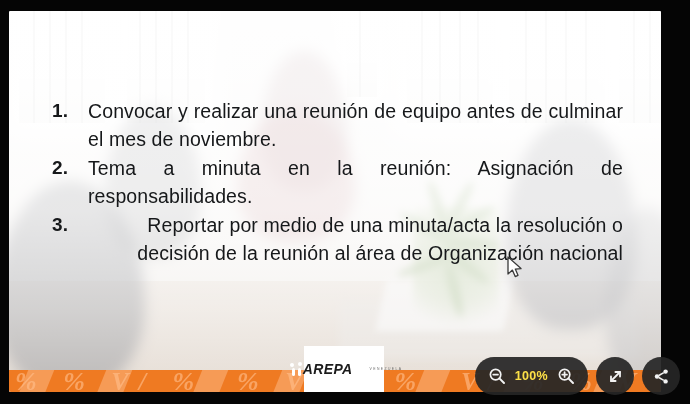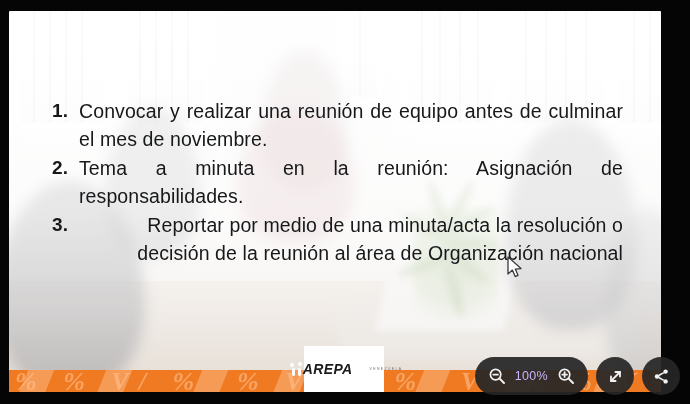--- a/index.html
+++ b/index.html
@@ -107,21 +107,21 @@
   .li{
     display:flex; align-items:flex-start;
     color:#16181a;
     font-size:19.5px; line-height:28px; letter-spacing:.1px;
     margin-bottom:1px;
   }
   .num{
     flex:0 0 30px; font-weight:bold; font-size:19px; line-height:28px;
     text-align:left; padding-left:3px;
   }
-  .txt{ flex:1 1 auto; text-align:justify; }
+  .txt{ flex:1 1 auto; text-align:justify;margin-left:9px; }
   .txt.last{ text-align:right; }
 
   
   .band{
     position:absolute; left:0; right:0; bottom:0; height:22px;
     background:#ef7a22;
     overflow:hidden;
   }
   .band .glyph{
     position:absolute; top:-3px;
@@ -171,21 +171,21 @@
     background:rgba(38,38,38,.93);
     display:flex; align-items:center; gap:9px;
     padding:0 13px;
   }
   .round{
     width:38px; height:38px; border-radius:50%;
     background:rgba(38,38,38,.93);
     display:flex; align-items:center; justify-content:center;
   }
   .zoomlabel{
-    color:#c4b5fd; font-size:12.5px; font-weight:normal; letter-spacing:.3px;
+    color:#fde047; font-size:12.5px; font-weight:bold; letter-spacing:.3px;
   }
   .ic{ display:block; }
 
   
   .cursor{ position:absolute; left:497px; top:245px; }
 </style>
 </head>
 <body>
 
 <div id="viewer">

